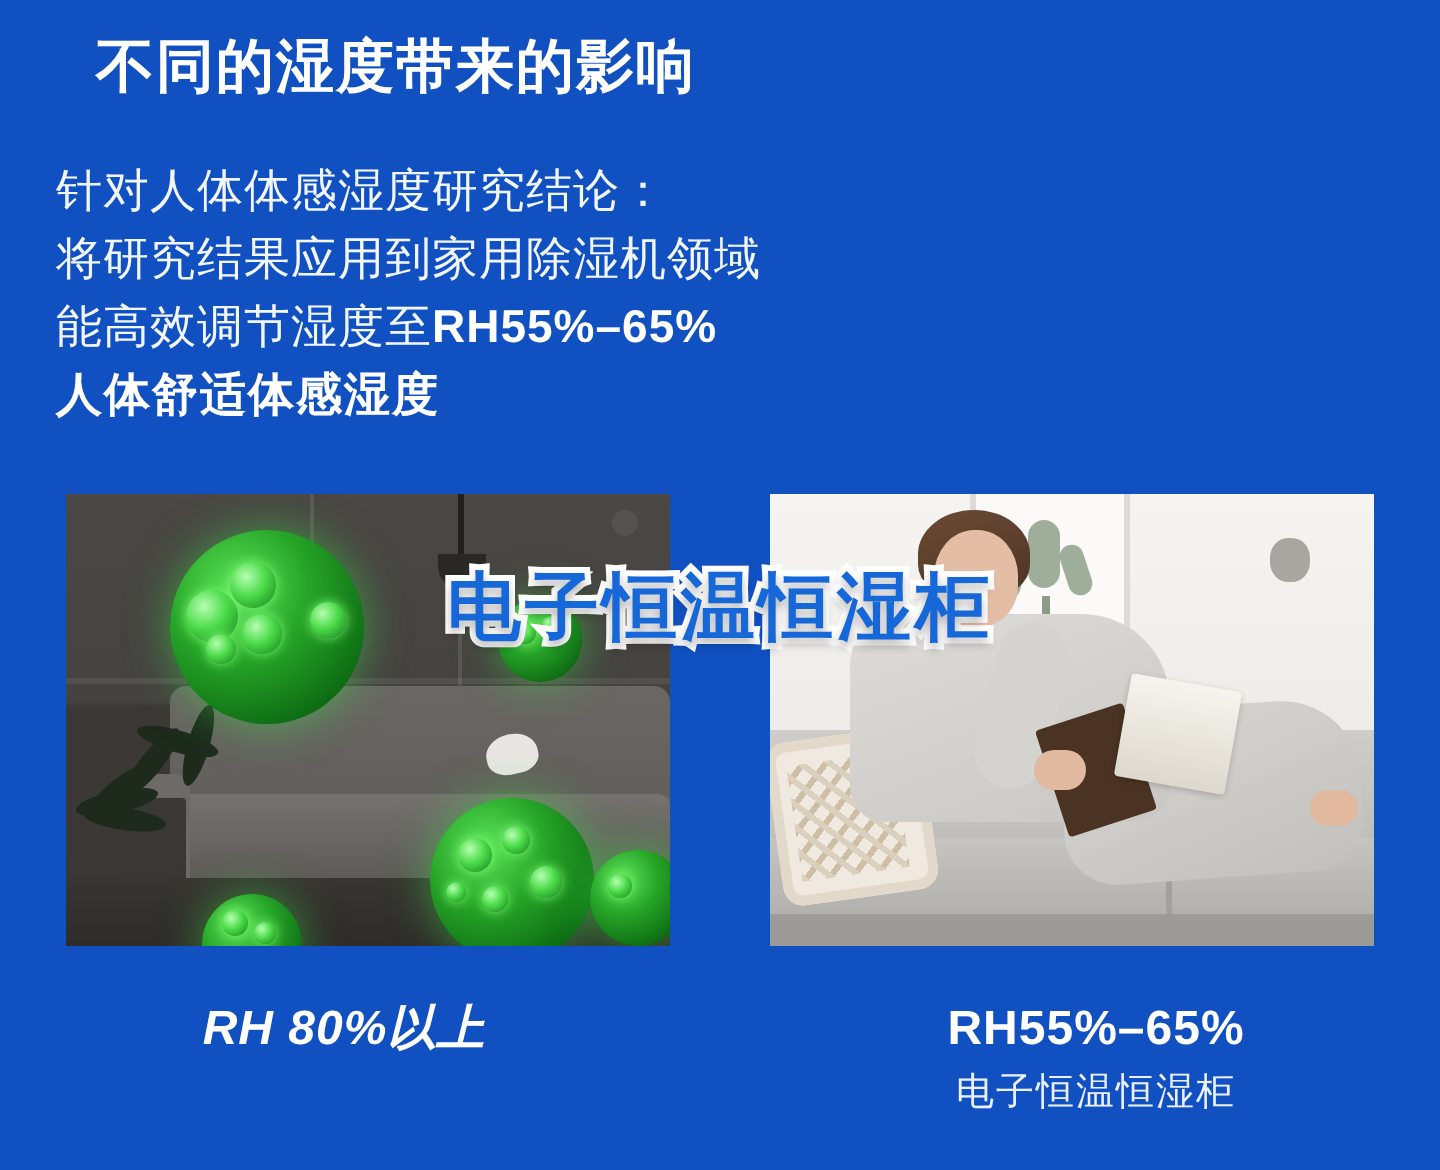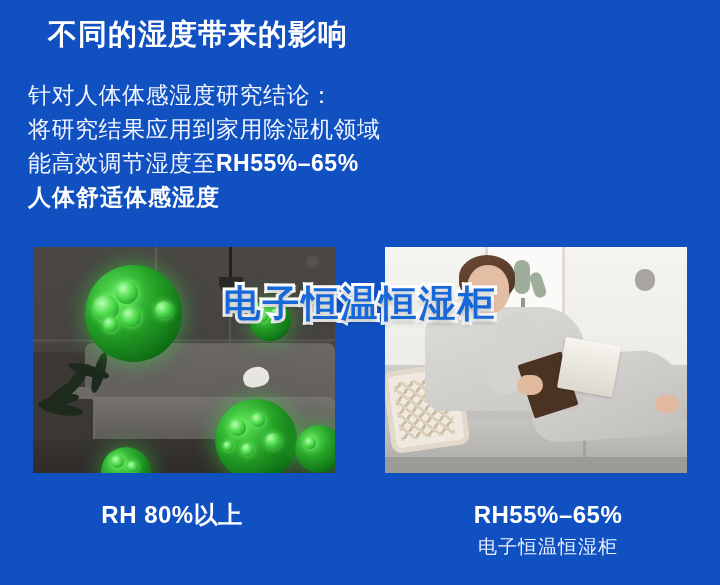--- a/index.html
+++ b/index.html
@@ -295,21 +295,21 @@
     letter-spacing: 0.5px;
     line-height: 34px;
   }
   .caption .cap-sub {
     display: block;
     font-size: 19px;
     color: #eaf0ff;
     letter-spacing: 1px;
     line-height: 30px;
   }
-  .cap-left  { padding-right: 18px; }
+  .cap-left  { padding-right: 18px; font-style: italic; }
   .cap-right { padding-left: 14px; }
 </style>
 </head>
 <body>
 
 <div class="poster">
 
   <div class="headline">不同的湿度带来的影响</div>
 
   <div class="copy">

